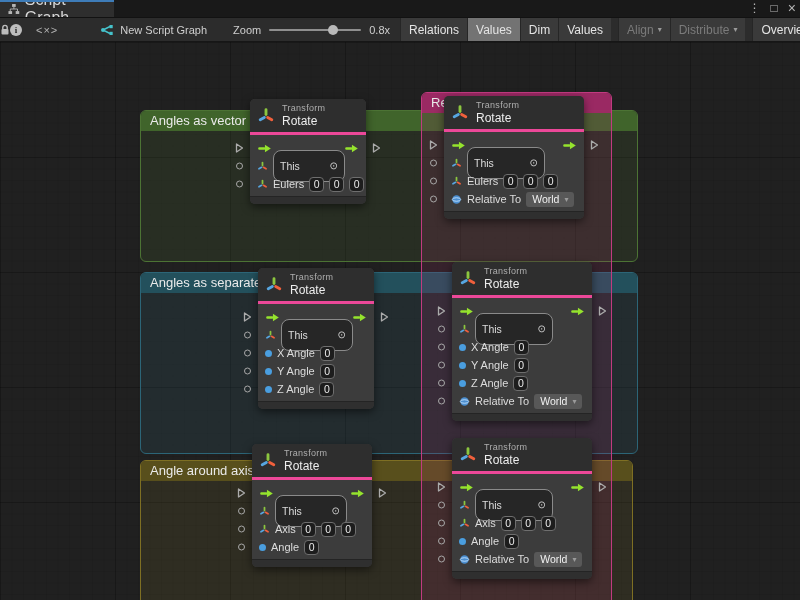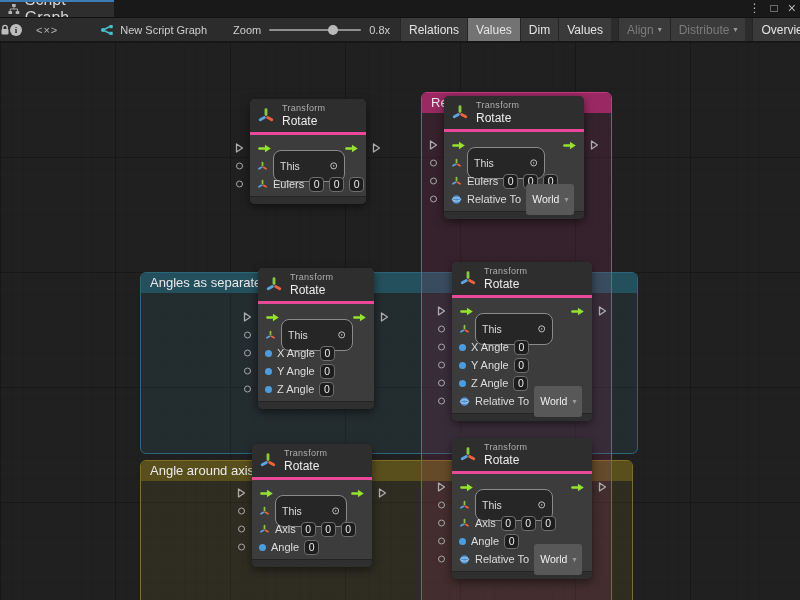--- a/index.html
+++ b/index.html
@@ -81,21 +81,21 @@
   .mini-icon { flex:0 0 auto; }
   .dot { width:7px; height:7px; border-radius:50%; background:#4a9edf; flex:0 0 auto; }
   .row-label { color:#dcdcdc; font-size:11px; }
   .numfield { min-width:15px; height:15px; line-height:13px; padding:0 3px; background:#1d1d1d;
     border:1px solid #6e6e6e; border-radius:4px; text-align:center; font-size:10.5px; color:#eaeaea; }
   .objfield { display:flex; justify-content:space-between; align-items:center; width:72px; height:32px;
     background:#262626; border:1px solid #8a8a8a; border-radius:8px; padding:0 6px; font-size:10.5px; }
   .node.wide .objfield { width:78px; }
   .target { color:#cfcfcf; font-size:10px; line-height:1; }
   .enumfield { display:flex; align-items:center; gap:5px; background:#585858; border-radius:3px;
-    height:31px; padding:0 6px; font-size:10.5px; color:#f0f0f0; }
+    height:15px; padding:0 6px; font-size:10.5px; color:#f0f0f0; }
   svg { display:block; }
 </style>
 </head>
 <body>
 
 <svg width="0" height="0" style="position:absolute">
   <defs>
     <symbol id="sym-transform" viewBox="0 0 20 20">
       <rect x="8.4" y="1.5" width="3.2" height="8.5" rx="1.6" fill="#8cc63f"></rect>
       <rect x="8.4" y="1.5" width="3.2" height="8.5" rx="1.6" fill="#f1603c" transform="rotate(120 10 10.5)"></rect>
@@ -199,20 +199,23 @@
       </div>
       <div class="tb-btn gap">
           <span>Overview</span>
         </div>
 
     </div>
   </div>
 
   <div class="canvas">
 
+    <div class="group g-green" style="left:140px;top:68px;width:498px;height:152px">
+      <div class="group-header">Angles as vector</div>
+    </div>
     <div class="group g-teal" style="left:140px;top:230px;width:498px;height:182px">
       <div class="group-header">Angles as separate floats</div>
     </div>
     <div class="group g-olive" style="left:140px;top:418px;width:493px;height:170px">
       <div class="group-header">Angle around axis</div>
     </div>
     <div class="group g-magenta" style="left:421px;top:50px;width:191px;height:533px">
       <div class="group-header">Relative space option</div>
     </div>
 

